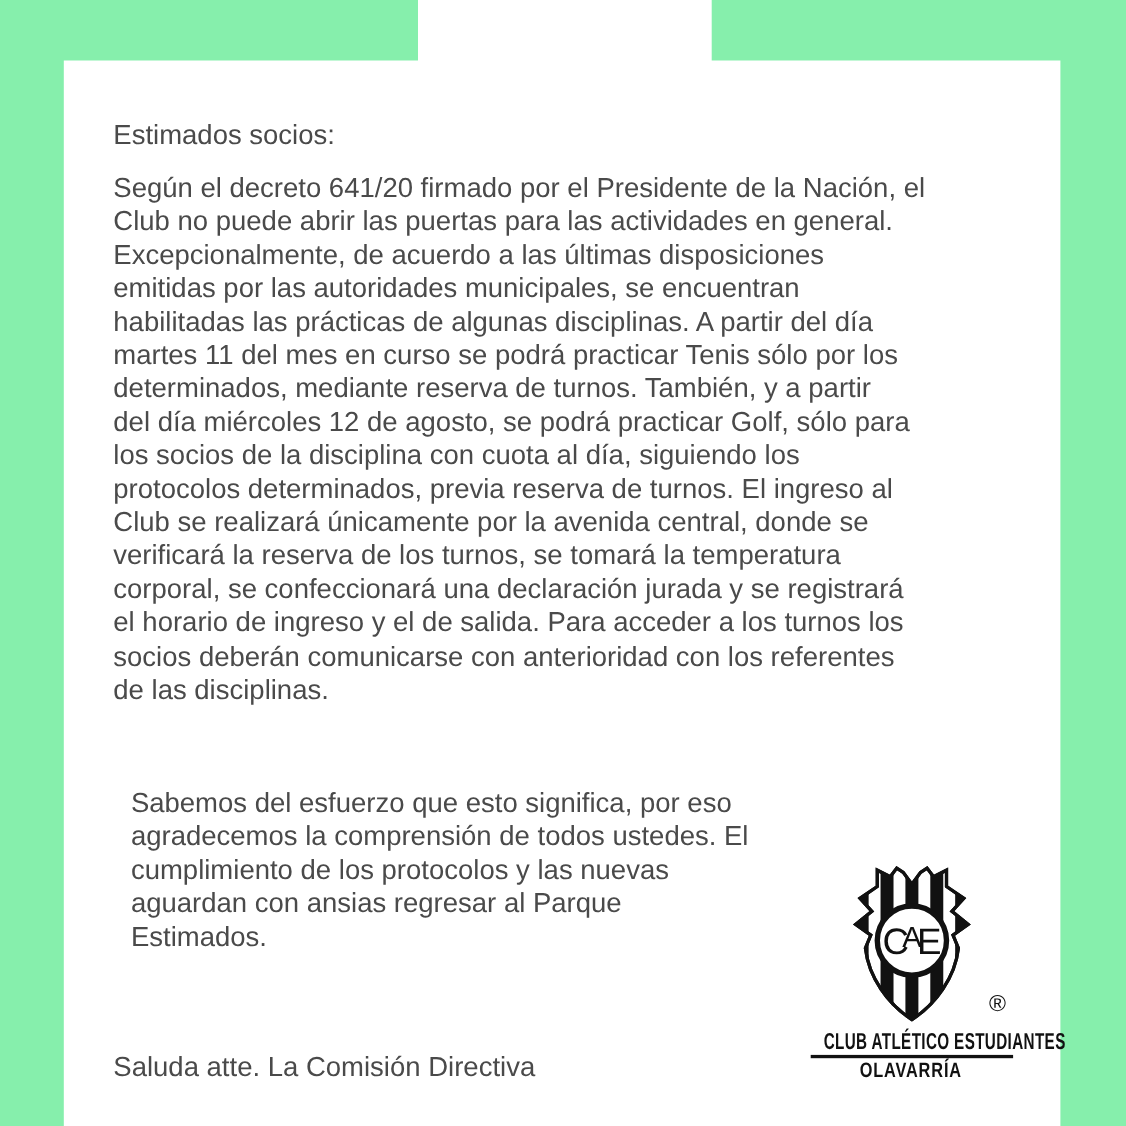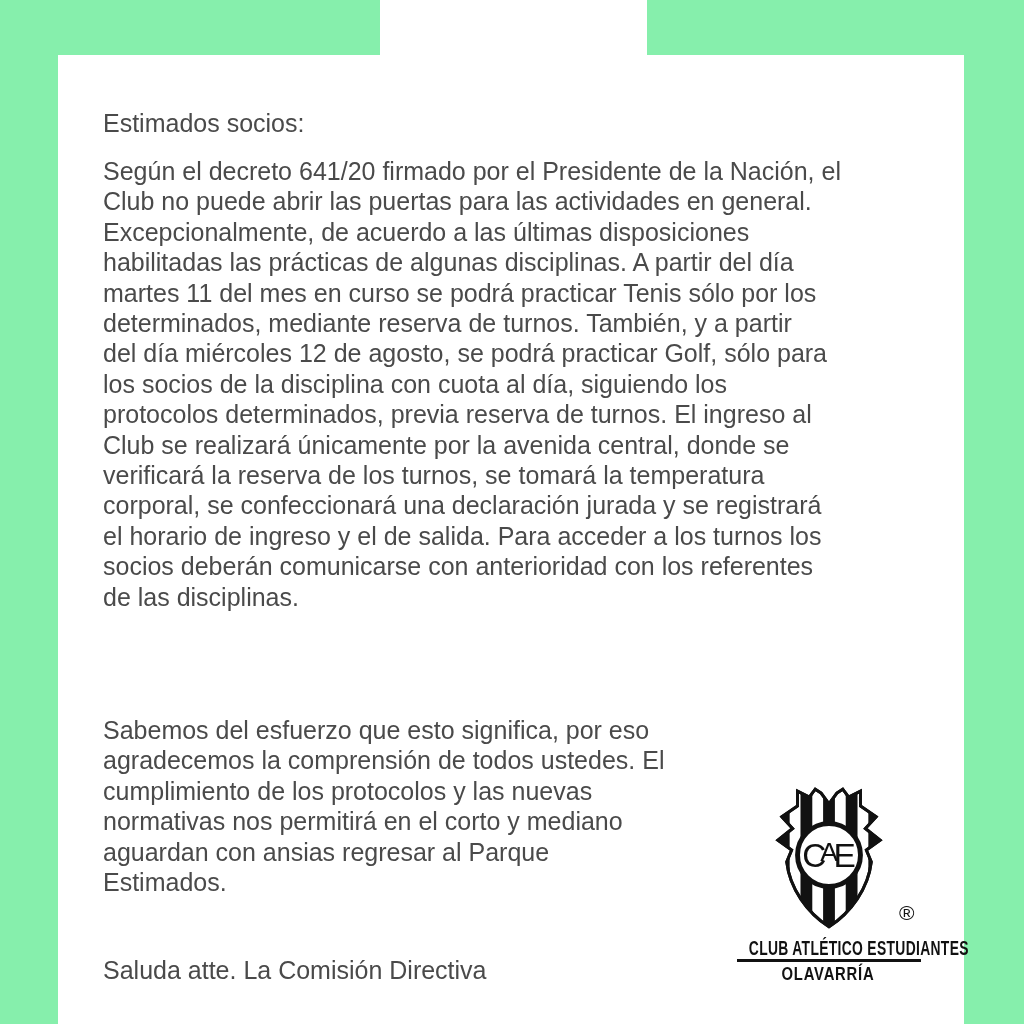--- a/index.html
+++ b/index.html
@@ -7,21 +7,21 @@
     position:relative;width:1024px;height:1024px;background:#86efac;
     overflow:hidden;font-family:"Liberation Sans",sans-serif;
   }
   .paper{position:absolute;left:58px;top:55px;width:906px;height:969px;background:#ffffff;}
   .notch{position:absolute;left:380px;top:0;width:267px;height:56px;background:#ffffff;}
   .letter{position:absolute;left:103px;top:0;width:830px;color:#4a4a4a;
           font-size:25px;line-height:30.4px;font-weight:400;}
   .salutation{position:absolute;left:0;top:108px;white-space:nowrap;}
   .para{position:absolute;left:0;}
   .p1{top:156px;}
-  .p2{top:715px;}
+  .p2{top:715px;margin-left:16px;}
   .closing{position:absolute;left:0;top:955px;white-space:nowrap;}
   .line{white-space:nowrap;}
   
   .shield{position:absolute;left:770px;top:784px;}
   .regmark{position:absolute;left:899px;top:901px;color:#111;font-size:21px;font-weight:400;}
   .clubname{position:absolute;left:708px;top:936px;width:240px;text-align:center;
             color:#111;font-size:21px;font-weight:700;transform:scaleX(0.66);
             transform-origin:center;white-space:nowrap;letter-spacing:0.5px;}
   .underline{position:absolute;left:737px;top:959px;width:184px;height:3px;background:#111;}
   .city{position:absolute;left:708px;top:963px;width:240px;text-align:center;
@@ -35,38 +35,38 @@
 
   <div class="paper"></div>
   <div class="notch"></div>
 
   <div class="letter">
     <div class="salutation">Estimados socios:</div>
     <div class="para p1">
         <div class="line">Según el decreto 641/20 firmado por el Presidente de la Nación, el</div>
         <div class="line">Club no puede abrir las puertas para las actividades en general.</div>
         <div class="line">Excepcionalmente, de acuerdo a las últimas disposiciones</div>
+        <div class="line">emitidas por las autoridades municipales, se encuentran</div>
         <div class="line">habilitadas las prácticas de algunas disciplinas. A partir del día</div>
         <div class="line">martes 11 del mes en curso se podrá practicar Tenis sólo por los</div>
         <div class="line">determinados, mediante reserva de turnos. También, y a partir</div>
         <div class="line">del día miércoles 12 de agosto, se podrá practicar Golf, sólo para</div>
         <div class="line">los socios de la disciplina con cuota al día, siguiendo los</div>
         <div class="line">protocolos determinados, previa reserva de turnos. El ingreso al</div>
         <div class="line">Club se realizará únicamente por la avenida central, donde se</div>
         <div class="line">verificará la reserva de los turnos, se tomará la temperatura</div>
         <div class="line">corporal, se confeccionará una declaración jurada y se registrará</div>
         <div class="line">el horario de ingreso y el de salida. Para acceder a los turnos los</div>
         <div class="line">socios deberán comunicarse con anterioridad con los referentes</div>
         <div class="line">de las disciplinas.</div>
       </div>
     <div class="para p2">
         <div class="line">Sabemos del esfuerzo que esto significa, por eso</div>
         <div class="line">agradecemos la comprensión de todos ustedes. El</div>
         <div class="line">cumplimiento de los protocolos y las nuevas</div>
-        <div class="line">normativas nos permitirá en el corto y mediano</div>
         <div class="line">aguardan con ansias regresar al Parque</div>
         <div class="line">Estimados.</div>
       </div>
     <div class="closing">Saluda atte. La Comisión Directiva</div>
   </div>
 
   <svg class="shield" width="118" height="148" viewBox="0 0 120 150" aria-hidden="true">
     <defs>
       <clipPath id="shieldClip">
         <path d="M60 20 L68 9 L74 5 L80 13 L92 7 L92 22 L108 33 L97 45 L112 57 L98 67 L103 79

